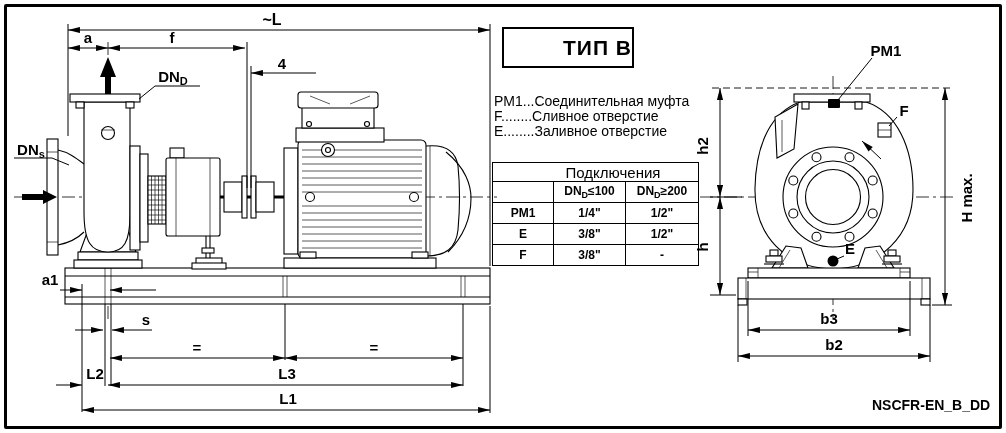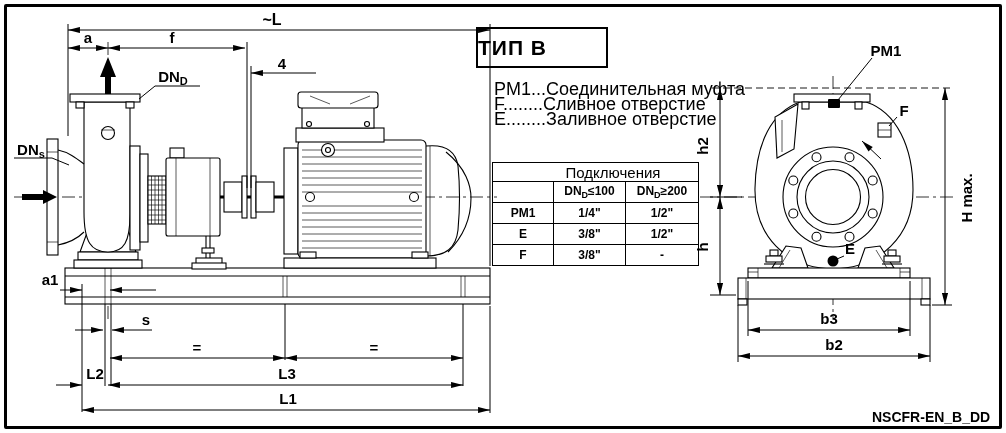--- a/index.html
+++ b/index.html
@@ -14,33 +14,33 @@
   .thin{stroke:#000;stroke-width:0.65;fill:none;}
   .dim{stroke:#000;stroke-width:1;fill:none;}
   .cl{stroke:#000;stroke-width:0.8;fill:none;stroke-dasharray:13 4 3 4;}
   .dash{stroke:#000;stroke-width:0.9;fill:none;stroke-dasharray:7 4;}
   .blk{fill:#000;stroke:none;}
   .dimtext{font:bold 15px "Liberation Sans",sans-serif;fill:#000;text-anchor:middle;}
   .dimtext-l{font:bold 16px "Liberation Sans",sans-serif;fill:#000;text-anchor:middle;}
   .subt{font:bold 11px "Liberation Sans",sans-serif;}
 
   
-  .title-box{position:absolute;left:476px;top:27px;width:128px;height:37px;border:2.5px solid #000;
-             display:flex;align-items:center;justify-content:flex-start;font-size:21px;font-weight:bold;
+  .title-box{position:absolute;left:502px;top:27px;width:128px;height:37px;border:2.5px solid #000;
+             display:flex;align-items:center;justify-content:flex-end;font-size:21px;font-weight:bold;
              letter-spacing:1px;}
-  .legend{position:absolute;left:494px;top:82px;font-size:18px;line-height:15.2px;white-space:nowrap;}
+  .legend{position:absolute;left:494px;top:94px;font-size:14px;line-height:15.2px;white-space:nowrap;}
   .legend .indent{margin-left:37px;}
   .conn-table{position:absolute;left:492px;top:162px;border-collapse:collapse;table-layout:fixed;}
   .conn-table td{border:1.6px solid #000;text-align:center;vertical-align:middle;
                  font-size:12px;font-weight:bold;padding:0;height:20px;}
   .conn-table td.title-cell{font-weight:normal;font-size:15px;height:18px;padding-left:35px;}
   .conn-table td sub{font-size:9px;font-weight:bold;}
   .c0{width:60px;} .c1{width:71px;} .c2{width:72px;margin-top:13px;}
   .doc-code{position:absolute;left:872px;top:397px;width:125px;font-size:14px;font-weight:bold;
-            white-space:nowrap;margin-top:12px;}
+            white-space:nowrap;}
 </style>
 </head>
 <body>
 
 <div class="canvas">
 
   <svg class="drawing" width="1006" height="433" viewBox="0 0 1006 433">
     <defs>
       <marker id="arr" viewBox="0 0 12 6" refX="11.5" refY="3" markerWidth="13" markerHeight="6.5" orient="auto-start-reverse">
         <path d="M0.5,0.2 L11.5,3 L0.5,5.8 Z" fill="#000"></path>

